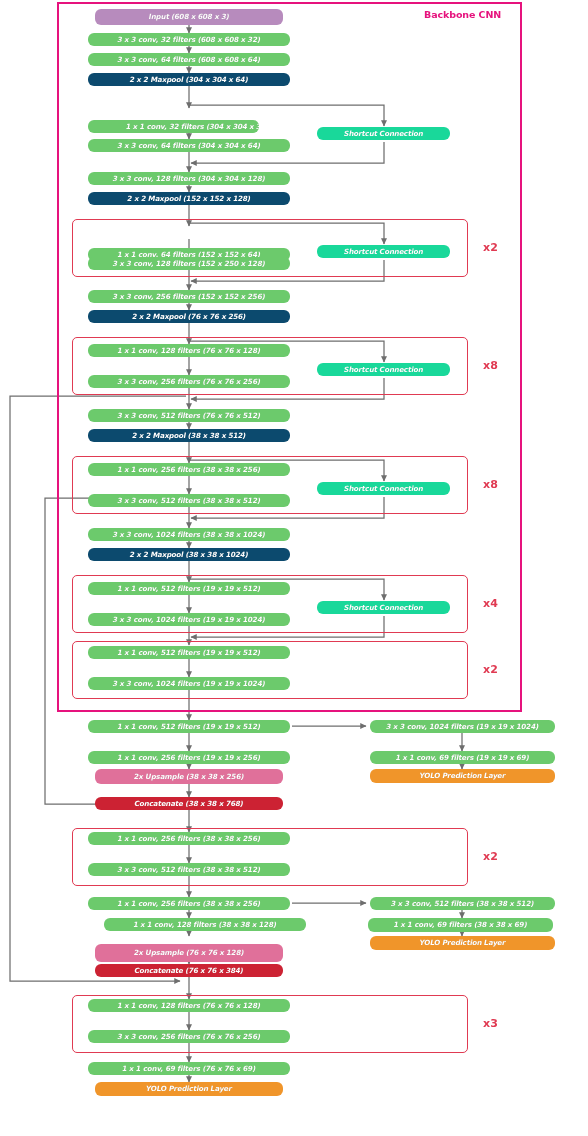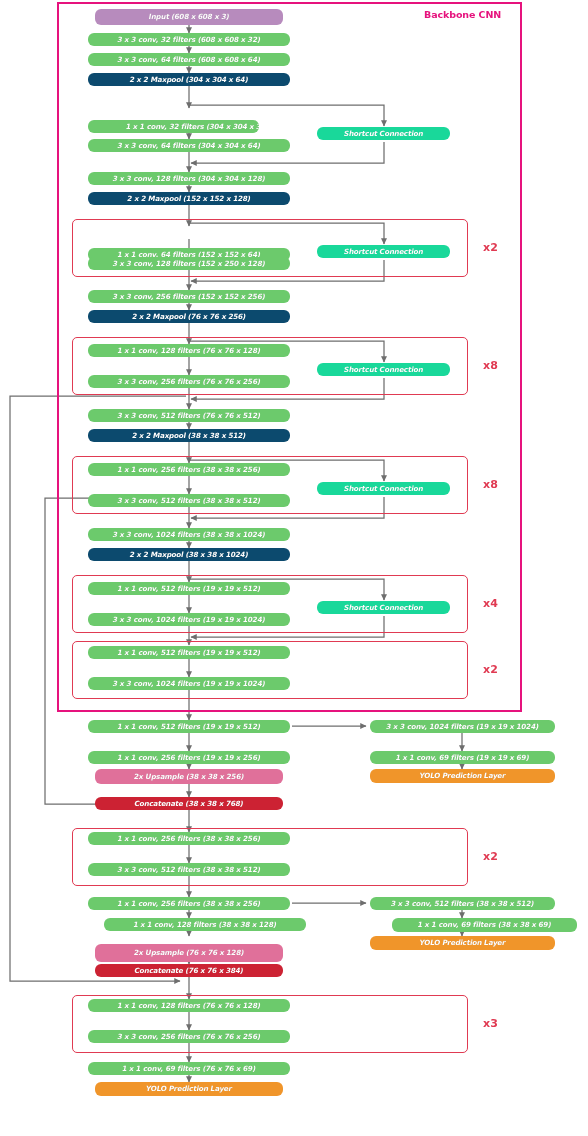--- a/index.html
+++ b/index.html
@@ -254,19 +254,19 @@
     <div class="node conv" style="left:88px; top:999px; width:202px; height:13px;">1 x 1 conv, 128 filters (76 x 76 x 128)</div>
     <div class="node conv" style="left:88px; top:1030px; width:202px; height:13px;">3 x 3 conv, 256 filters (76 x 76 x 256)</div>
     <div class="node conv" style="left:88px; top:1062px; width:202px; height:13px;">1 x 1 conv, 69 filters (76 x 76 x 69)</div>
     <div class="node yolo" style="left:95px; top:1082px; width:188px; height:14px;">YOLO Prediction Layer</div>
 
     <div class="node conv" style="left:370px; top:720px; width:185px; height:13px;">3 x 3 conv, 1024 filters (19 x 19 x 1024)</div>
     <div class="node conv" style="left:370px; top:751px; width:185px; height:13px;text-align:right;">1 x 1 conv, 69 filters (19 x 19 x 69)</div>
     <div class="node yolo" style="left:370px; top:769px; width:185px; height:14px;">YOLO Prediction Layer</div>
 
     <div class="node conv" style="left:370px; top:897px; width:185px; height:13px;">3 x 3 conv, 512 filters (38 x 38 x 512)</div>
-    <div class="node conv" style="left:392px; top:918px; width:185px; height:14px;">1 x 1 conv, 69 filters (38 x 38 x 69)</div>
+    <div class="node conv" style="left:368px; top:918px; width:185px; height:14px;">1 x 1 conv, 69 filters (38 x 38 x 69)</div>
     <div class="node yolo" style="left:370px; top:936px; width:185px; height:14px;">YOLO Prediction Layer</div>
 
   </div>
 
 
 </div>
 
 </body></html>

